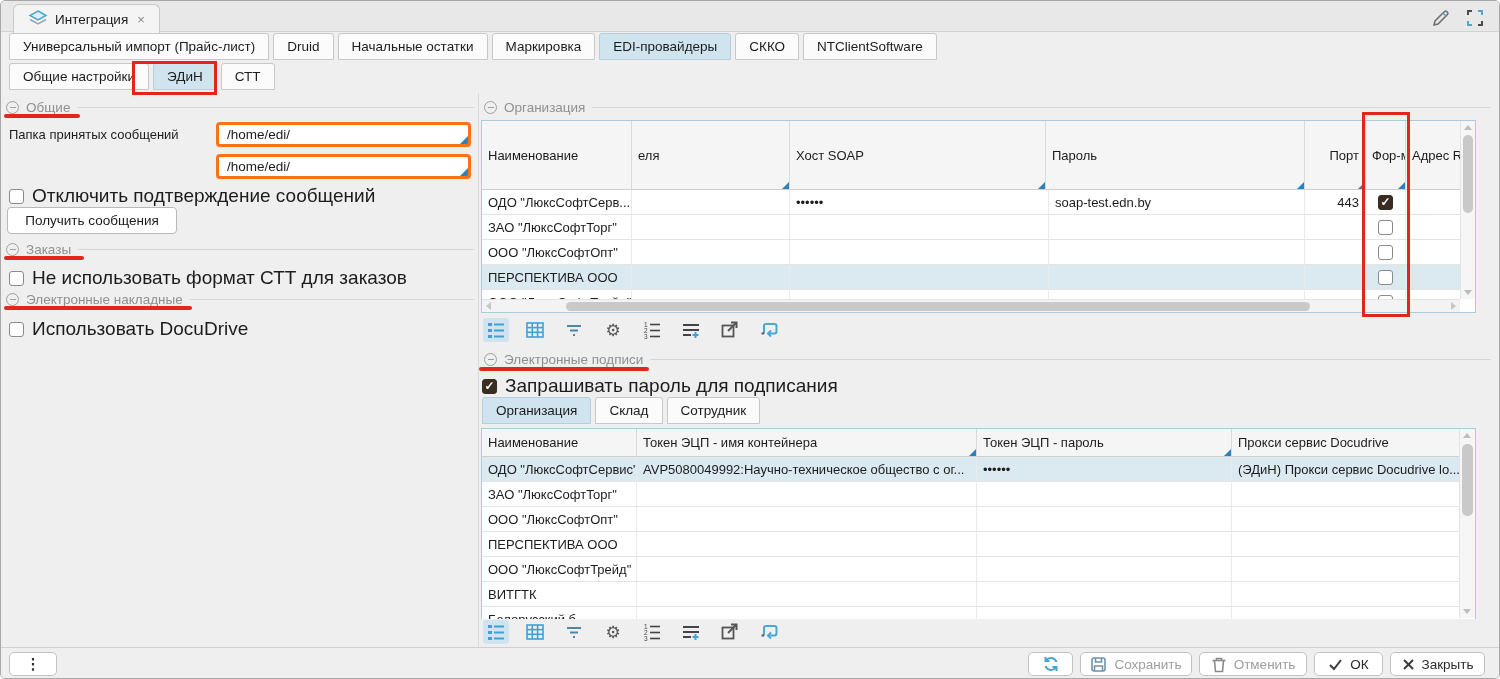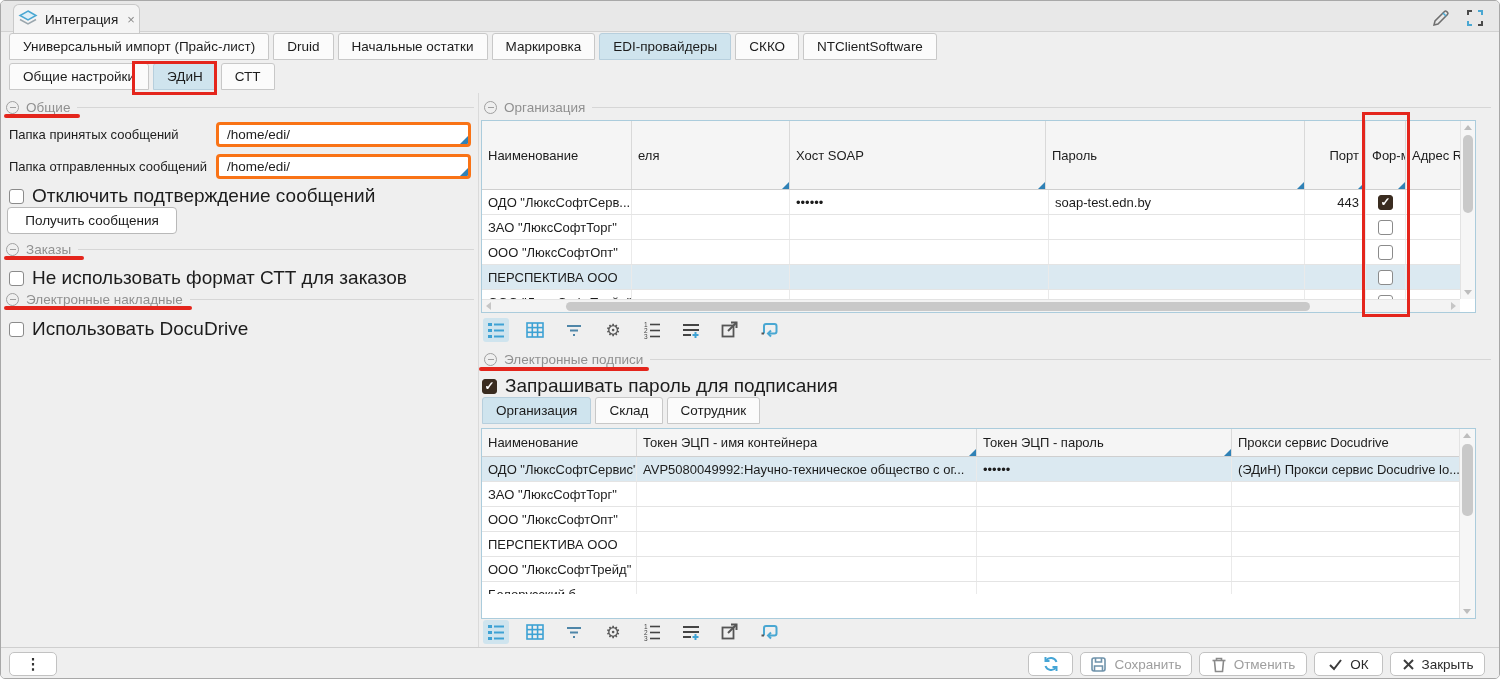--- a/index.html
+++ b/index.html
@@ -2,21 +2,21 @@
 <html><head>
 <meta charset="utf-8">
 <style>
   *{margin:0;padding:0;box-sizing:border-box}
   html,body{width:1500px;height:679px;background:#fff}
   body{font-family:"Liberation Sans",sans-serif;font-size:13px;color:#1c1c1c}
   .window{position:relative;width:1500px;height:679px;background:#efefef;border:1px solid #a8a8a8;border-radius:5px;overflow:hidden}
 
   
   .titlebar{position:absolute;left:0;top:0;width:100%;height:31px;background:#e8e8e8;border-bottom:1px solid #d2d2d2}
-  .wintab{position:absolute;left:12px;top:3px;height:29px;padding:0 4px;background:#f4f4f4;border:1px solid #c9c9c9;border-bottom:none;border-radius:6px 6px 0 0;display:flex;align-items:center;gap:7px;font-size:13.5px}
+  .wintab{position:absolute;left:12px;top:3px;height:29px;padding:0 14px;background:#f4f4f4;border:1px solid #c9c9c9;border-bottom:none;border-radius:6px 6px 0 0;display:flex;align-items:center;gap:7px;font-size:13.5px}
   .tabx{color:#8a8a8a;font-size:13px;margin-left:2px;cursor:pointer}
   .tr-icons{position:absolute;right:14px;top:6px;display:flex;gap:13px;align-items:center}
 
   
   .tabs{position:absolute;left:8px;display:flex;align-items:flex-end}
   .tab{height:27px;line-height:25px;padding:0 13px;background:#fbfbfb;border:1px solid #c8c8c8;border-radius:3px 3px 0 0;margin-right:4px;font-size:13.5px;white-space:nowrap;cursor:pointer}
   .tab.sel{background:#cfe4ee;border-color:#b7cfdd}
 
   
   .redbox{position:absolute;border:3px solid #e4251c;z-index:40;pointer-events:none}
@@ -139,21 +139,20 @@
     <span class="gh-line"></span>
   </div>
   <div class="redline" style="left:3px;top:113px;width:76px"></div>
 
   <div class="flabel" style="left:8px;top:121px">Папка принятых сообщений</div>
   <span class="inputwrap" style="left:215px;top:121px;width:255px;height:25px">
     <input value="/home/edi/" style="">
     <i class="grip"></i>
   </span>
 
-  <div class="flabel" style="left:8px;top:153px">Папка отправленных сообщений</div>
   <span class="inputwrap" style="left:215px;top:153px;width:255px;height:25px">
     <input value="/home/edi/" style="">
     <i class="grip"></i>
   </span>
 
   <div class="cbrow" style="left:8px;top:184px">
     <span class="cb"></span>
     <span>Отключить подтверждение сообщений</span>
   </div>
 
@@ -426,20 +425,26 @@
       <div class="td s2"></div>
       <div class="td s3"></div>
       <div class="td s4"></div>
     </div>
     <div class="trow">
       <div class="td s1">ООО "ЛюксСофтТрейд"</div>
       <div class="td s2"></div>
       <div class="td s3"></div>
       <div class="td s4"></div>
     </div>
+    <div class="trow">
+      <div class="td s1">ВИТГТК</div>
+      <div class="td s2"></div>
+      <div class="td s3"></div>
+      <div class="td s4"></div>
+    </div>
     <div class="clipwrap" style="height:12px">
       <div class="trow">
         <div class="td s1">Белорусский б...</div>
         <div class="td s2"></div>
         <div class="td s3"></div>
         <div class="td s4"></div>
       </div>
     </div>
     <div class="vbar" style="bottom:0;width:16px">
       <span class="arr up"></span>

